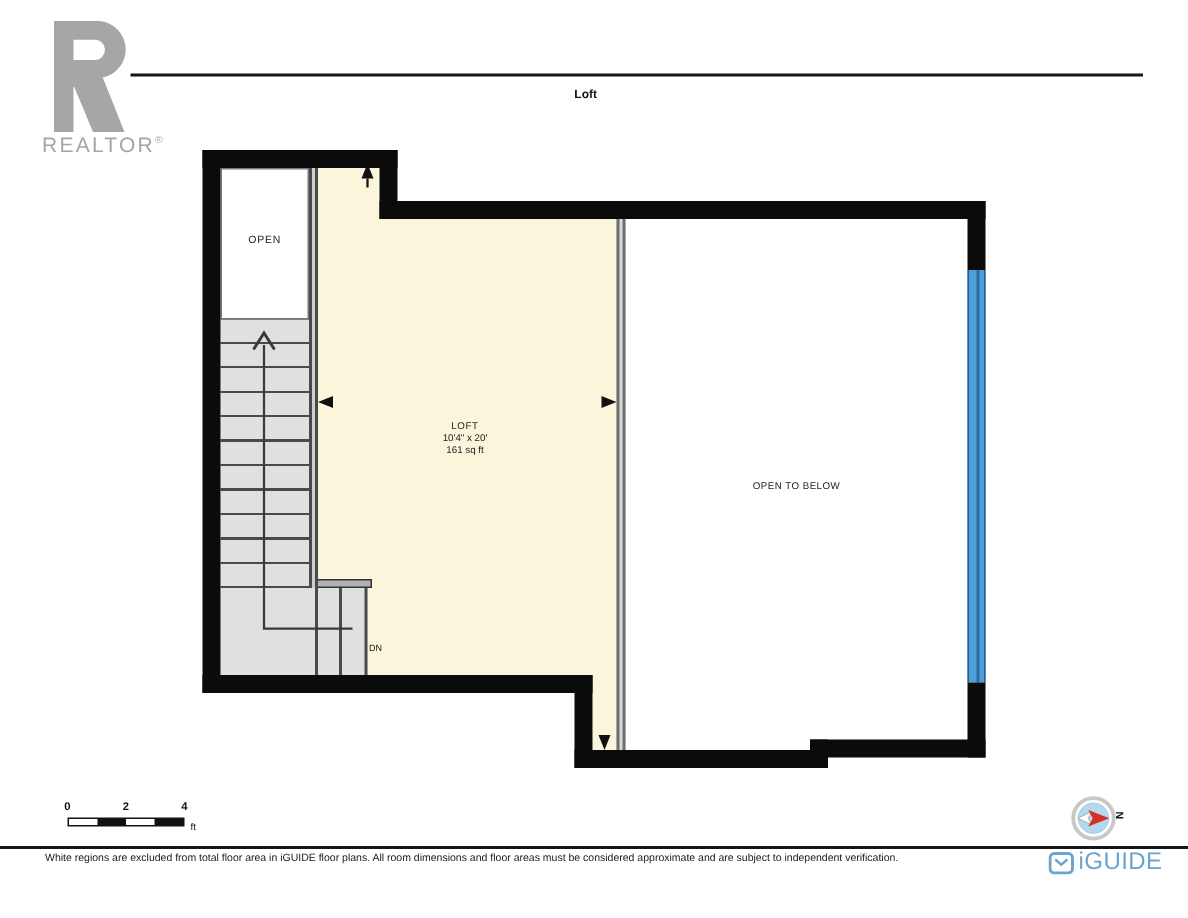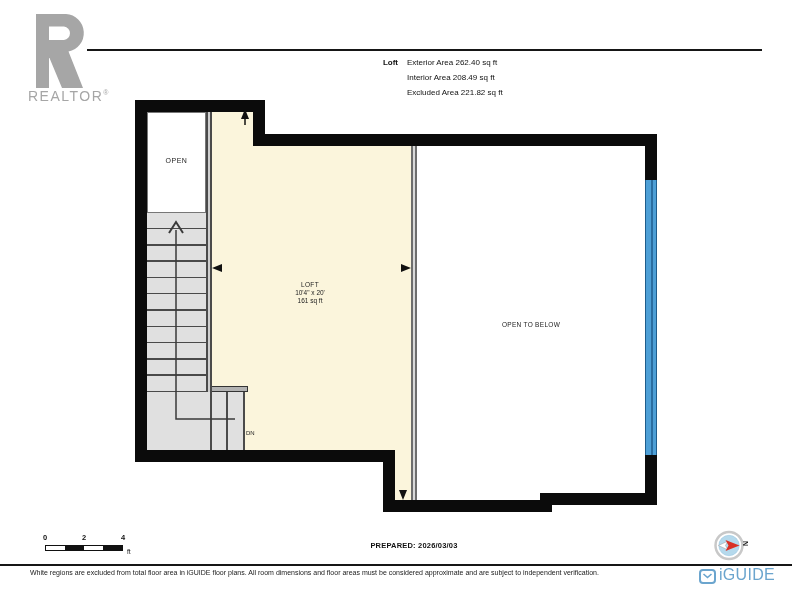--- a/index.html
+++ b/index.html
@@ -73,43 +73,38 @@
   .t0{left:45px;} .t2{left:84px;} .t4{left:123px;}
   .scale-bar{left:45px;top:545px;width:78px;height:6px;border:1px solid #111;display:flex;}
   .scale-bar div{flex:1 1 0;}
   .sb-b{background:#111;} .sb-w{background:#fff;}
   .scale-unit{left:127px;top:548px;font-size:6.5px;}
   .prepared{left:294px;top:541px;width:240px;text-align:center;font-size:7.5px;font-weight:600;letter-spacing:.2px;}
   .compass{left:711px;top:528px;width:36px;height:36px;}
   .north{left:743px;top:540px;font-size:7px;font-weight:bold;transform:rotate(90deg);}
   .footer-rule{left:0;top:564px;width:792px;height:2px;background:#161616;}
   .disclaimer{left:30px;top:569px;width:650px;font-size:7px;color:#1a1a1a;}
-  .iguide{left:699px;top:566px;display:flex;align-items:flex-end;gap:3px;color:var(--iguide);}
+  .iguide{left:699px;top:566px;display:flex;align-items:center;gap:3px;color:var(--iguide);}
   .iguide .word{font-size:16px;font-weight:500;letter-spacing:.3px;}
 </style>
 </head>
 <body>
 
 <div class="page">
 
   <div class="abs realtor-logo">
     <svg width="57" height="74" viewBox="0 0 57 74">
       <path fill="#a6a6a6" fill-rule="evenodd" d="M6,0 H36 A19,19 0 0 1 38.5,37.6 L53,74 H32 L19.5,44 H19 V74 H6 Z
            M19,12.5 V26 H34 A6.8,6.8 0 0 0 34,12.5 Z"></path>
     </svg>
     <div class="realtor-word"><span>REALTOR</span><sup>®</sup></div>
   </div>
   <div class="abs header-rule"></div>
   <div class="abs legend">
     <div class="lbl">Loft</div>
-    <div class="rows">
-      <div>Exterior Area 262.40 sq ft</div>
-      <div>Interior Area 208.49 sq ft</div>
-      <div>Excluded Area 221.82 sq ft</div>
-    </div>
   </div>
 
   <div>
 
     <div class="abs beige beige1"></div>
     <div class="abs beige beige2"></div>
     <div class="abs beige beige3"></div>
     <div class="abs open-room"></div>
     <div class="abs stairs-upper"></div>
     <div class="abs landing"></div>
@@ -155,21 +150,20 @@
   <div class="abs tick t0">0</div>
   <div class="abs tick t2">2</div>
   <div class="abs tick t4">4</div>
   <div class="abs scale-bar">
     <div class="sb-w"></div>
     <div class="sb-b"></div>
     <div class="sb-w"></div>
     <div class="sb-b"></div>
   </div>
   <div class="abs scale-unit">ft</div>
-  <div class="abs prepared">PREPARED: 2026/03/03</div>
 
   <svg class="abs compass" viewBox="0 0 36 36">
     <circle cx="18" cy="17.5" r="13.5" fill="#ffffff" stroke="#c8c8c8" stroke-width="2.5"></circle>
     <circle cx="18" cy="17.5" r="10.2" fill="#b5d9ec" stroke="#9cc7e0" stroke-width="0.6"></circle>
     <polygon points="7.5,17.5 17,13 14.5,17.5 17,22" fill="#ffffff" stroke="#9a9a9a" stroke-width="0.5"></polygon>
     <polygon points="28.5,17.5 14.5,12 17.5,17.5 14.5,23" fill="#d93025"></polygon>
   </svg>
   <div class="abs north">N</div>
 
   <div class="abs footer-rule"></div>

